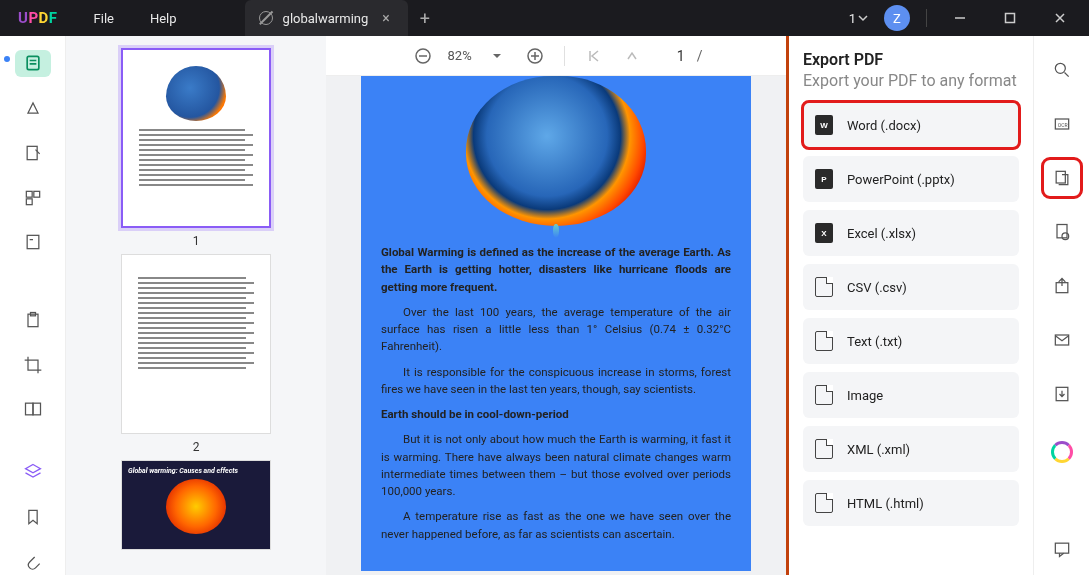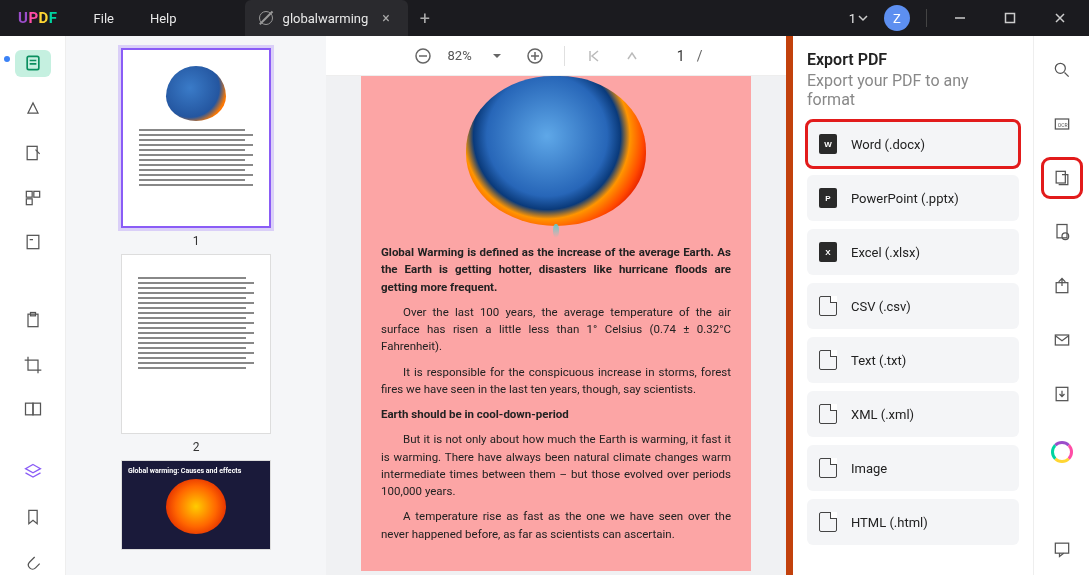--- a/index.html
+++ b/index.html
@@ -43,29 +43,29 @@
 
 
 .doc-area { flex: 1; display: flex; flex-direction: column; background: #f0f1f3; }
 .doc-toolbar { height: 40px; background: #fff; border-bottom: 1px solid #eee; display: flex; align-items: center; justify-content: center; gap: 12px; }
 .tb-btn { cursor:pointer; display:flex; align-items:center; justify-content:center; width: 26px; height: 26px; }
 .zoom-val { font-size: 13px; color: #555; }
 .tb-sep { width: 1px; height: 20px; background: #e0e0e0; margin: 0 4px; }
 .page-input { width: 28px; text-align: right; border: none; font-size: 14px; color: #333; background: transparent; }
 
 .doc-scroll { flex: 1; overflow: auto; padding: 0 30px 18px; }
-.page { background: #fca5a5; margin: 0 auto; width: 390px; padding: 0 20px 20px; font-family: Georgia, serif; font-size: 11.5px; color: #222; line-height: 1.5; text-align: justify; }
+.page { background: #3b82f6; margin: 0 auto; width: 390px; padding: 0 20px 20px; font-family: Georgia, serif; font-size: 11.5px; color: #222; line-height: 1.5; text-align: justify; }
 .page-globe { width: 180px; height: 150px; margin: 0 auto 18px; background: radial-gradient(circle at 45% 40%, #5fa8e8 0%, #2766b8 45%, #0a3a7a 55%, #ff9500 62%, #ff4800 72%, #d00000 82%, rgba(255,200,0,0) 95%); border-radius: 48% 48% 50% 50% / 50% 50% 48% 48%; position: relative; }
 .page-globe::after { content:""; position:absolute; bottom:-12px; left:50%; transform:translateX(-50%); width:6px; height:14px; background: linear-gradient(#6cc, transparent); border-radius: 50% 50% 60% 60%; }
 .page p { margin-bottom: 8px; text-indent: 22px; }
 .page p.noindent { text-indent: 0; }
 .page .b { font-weight: 700; }
 
 
-.export-panel { width: 247px; background: #fff; border-left: 7px solid #c2410c; padding: 14px 14px; position: relative; }
+.export-panel { width: 247px; background: #fff; border-left: 3px solid #c2410c; padding: 14px 14px; position: relative; }
 .ep-title { font-size: 16px; font-weight: 600; color: #222; }
 .ep-sub { font-size: 16px; color: #888; margin-top: 2px; margin-bottom: 12px; }
 .ep-item { display: flex; align-items: center; gap: 14px; padding: 13px 12px; background: #f4f5f7; border-radius: 6px; margin-bottom: 8px; cursor: pointer; font-size: 13px; color: #222; }
 .ep-item.highlight { outline: 3px solid #e21b1b; outline-offset: -1px; }
 .ep-icon { width: 18px; height: 20px; background: #2a2a2a; border-radius: 2px; position: relative; display:flex; align-items:center; justify-content:center; flex-shrink:0; }
 .ep-icon span { color: #fff; font-size: 8px; font-weight: 700; font-family: sans-serif; }
 .ep-icon.light { background: transparent; border: 1.5px solid #444; }
 .ep-icon.light::before { content:""; position:absolute; top:-1px; right:-1px; width:6px; height:6px; background:#fff; border-left:1.5px solid #444; border-bottom:1.5px solid #444; }
 
 
@@ -233,21 +233,21 @@
             <div></div>
             <div></div>
             <div></div>
             <div></div>
             <div></div>
           </div>
       </div>
       <div class="thumb-num">2</div>
     </div>
     <div class="thumb-page">
-      <div class="thumb-img" style="height:90px; background:#1a1a3a; color:#fff; font-size:7px; padding:6px;">
+      <div class="thumb-img" style="height:90px; background:#1a1a3a; color:#fff; font-size:7px; padding:6px;font-style:italic;">
         <div style="font-weight:700">Global warming: Causes and effects</div>
         <div style="width:60px;height:55px;margin:4px auto;background:radial-gradient(circle,#ffcc00,#ff6600,#cc0000);border-radius:50%"></div>
       </div>
     </div>
   </div>
 
   <div class="doc-area">
     <div class="doc-toolbar">
       <div class="tb-btn">
           <svg width="18" height="18" viewBox="0 0 18 18">
@@ -320,25 +320,25 @@
     <div class="ep-item">
       <div class="ep-icon light"></div>
       <span>CSV (.csv)</span>
     </div>
     <div class="ep-item">
       <div class="ep-icon light"></div>
       <span>Text (.txt)</span>
     </div>
     <div class="ep-item">
       <div class="ep-icon light"></div>
+      <span>Image</span>
+    </div>
+    <div class="ep-item">
+      <div class="ep-icon light"></div>
       <span>XML (.xml)</span>
-    </div>
-    <div class="ep-item">
-      <div class="ep-icon light"></div>
-      <span>Image</span>
     </div>
     <div class="ep-item">
       <div class="ep-icon light"></div>
       <span>HTML (.html)</span>
     </div>
   </div>
 
   <div class="right-tools">
     <div class="rt-icon">
         <svg viewBox="0 0 24 24">

